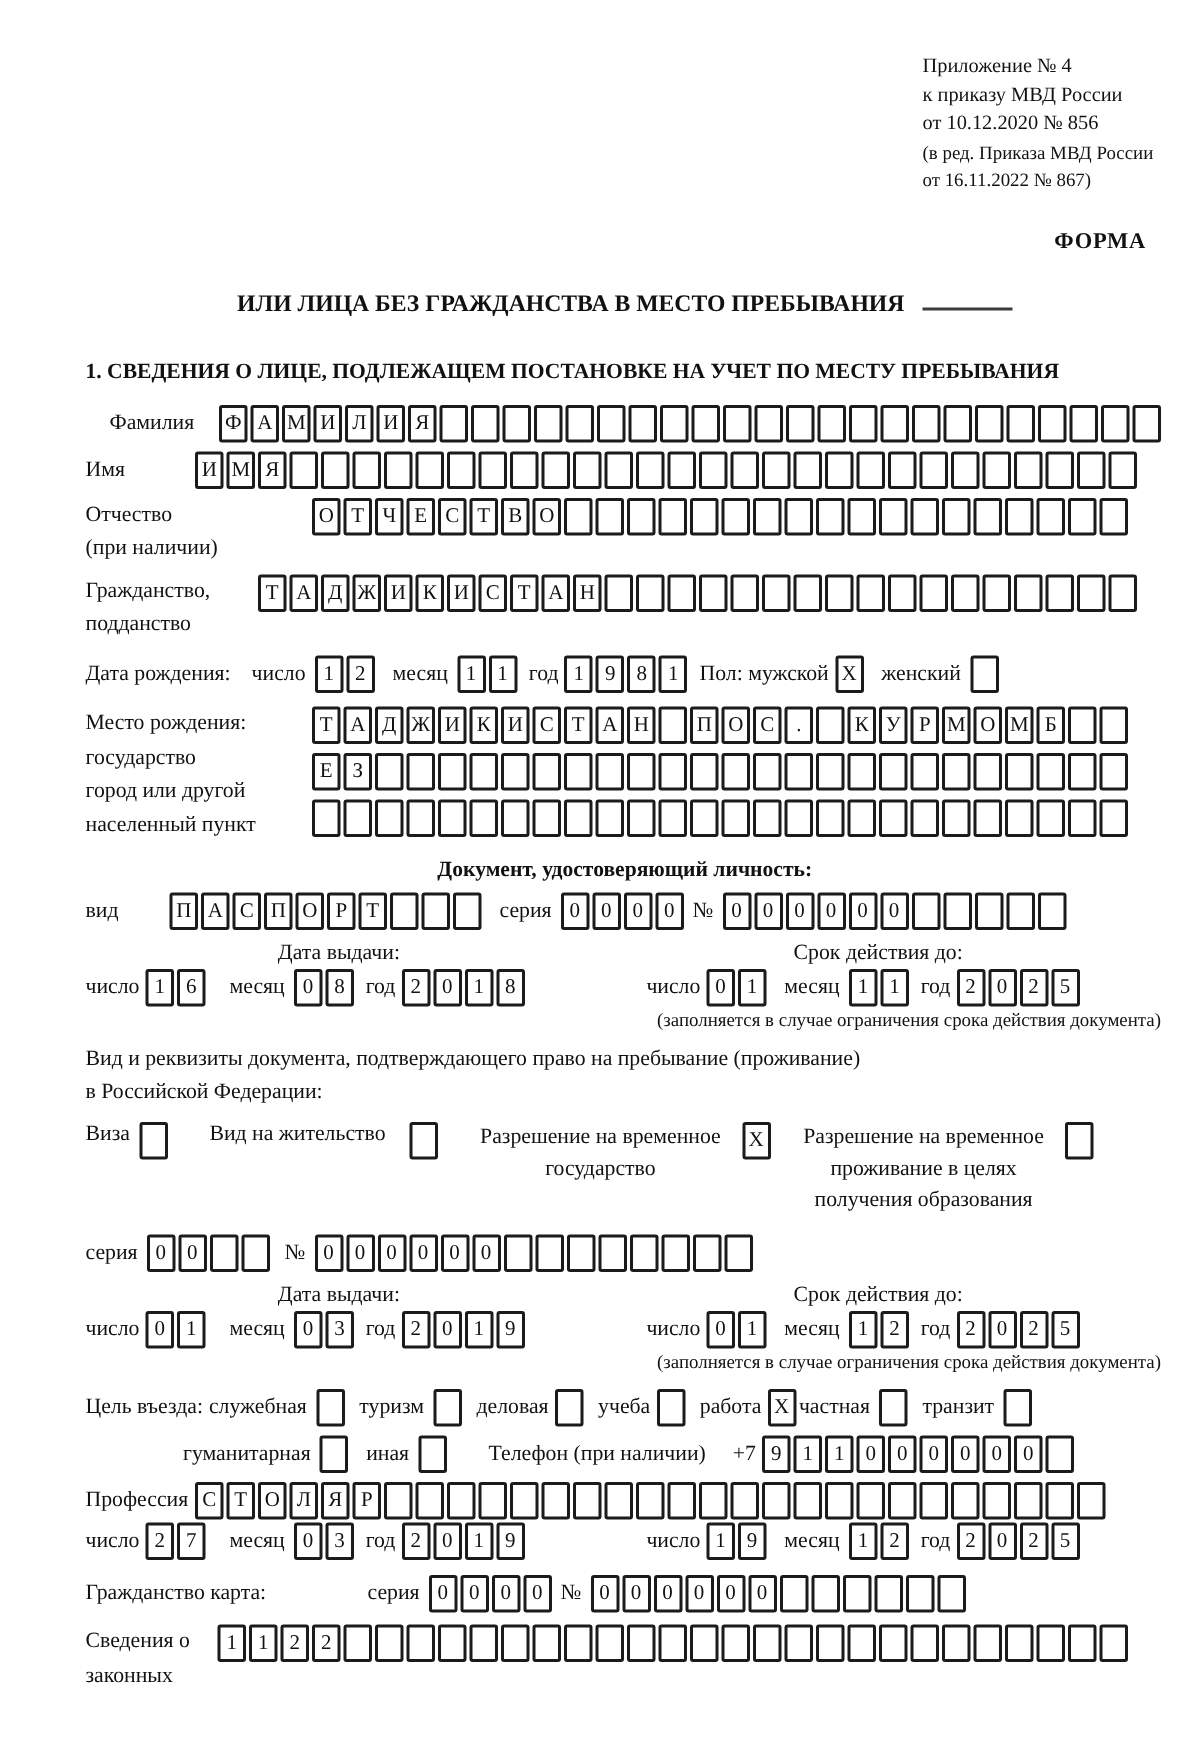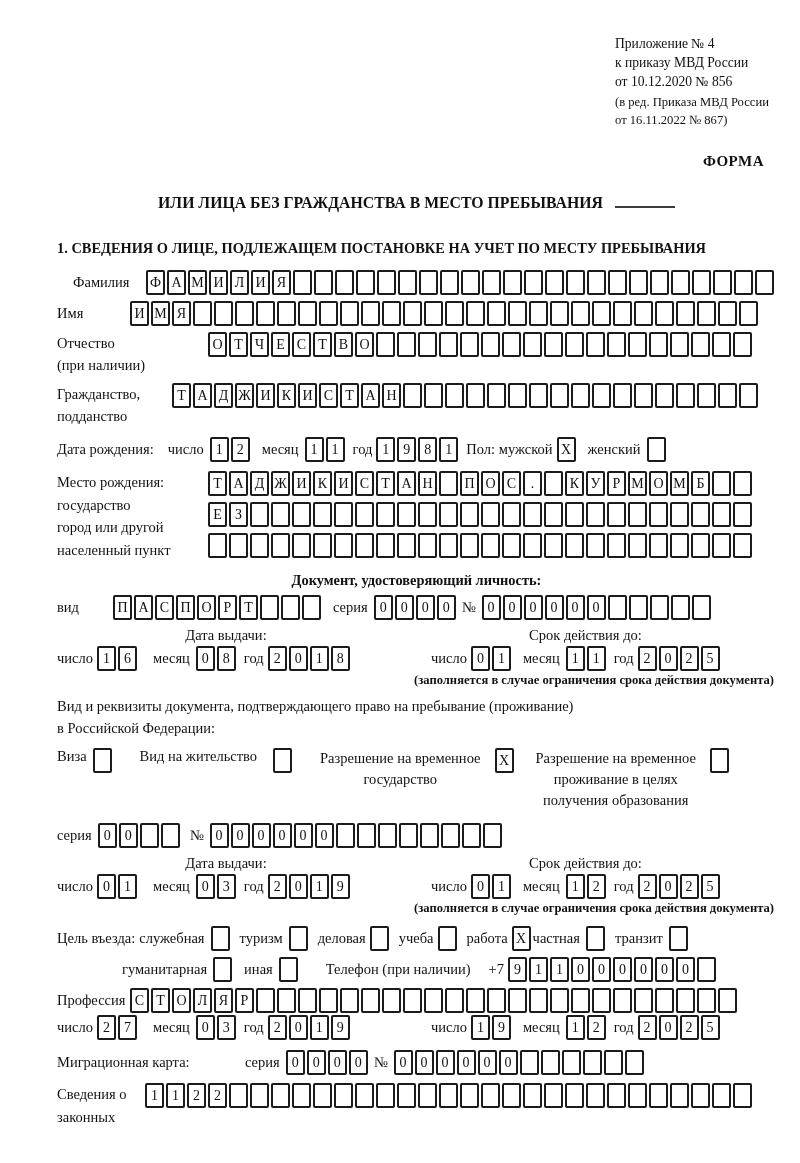--- a/index.html
+++ b/index.html
@@ -44,21 +44,21 @@
   .mr4 { margin-right: 4px; } .mr6 { margin-right: 6px; }
 
   .doc-heading { margin-top: 8px; text-align: center; font-weight: 700; font-size: 14.4px; }
 
   .caption-pair { display: flex; margin-top: 7px; }
   .cap-left { width: 47%; text-align: center; font-size: 14.5px; }
   .cap-right { width: 53%; text-align: center; font-size: 14.5px; }
   .date-pair { display: flex; margin-top: 2px; align-items: center; }
   .date-left { width: 47%; display: flex; align-items: center; }
   .date-right { width: 53%; display: flex; align-items: center; padding-left: 36px; }
-  .note-right { margin-top: 2px; text-align: right; font-size: 12.6px; padding-right: 2px; font-weight: bold; }
+  .note-right { margin-top: 2px; text-align: right; font-size: 12.6px; padding-right: 2px; }
 
   .para { margin-top: 8px; font-size: 14.5px; line-height: 1.5; }
   .opt-row { display: flex; align-items: flex-start; margin-top: 8px; font-size: 14.5px; }
   .center-lines { text-align: center; line-height: 1.45; flex: none; }
 </style>
 </head>
 <body>
 
 <div class="page">
 
@@ -269,21 +269,21 @@
       <span class="dlbl mr4">число</span>
       <span class="cells"><span class="cell">1</span><span class="cell">9</span></span>
       <span class="dlbl ml10 mr6">месяц</span>
       <span class="cells"><span class="cell">1</span><span class="cell">2</span></span>
       <span class="dlbl ml6 mr4">год</span>
       <span class="cells"><span class="cell">2</span><span class="cell">0</span><span class="cell">2</span><span class="cell">5</span></span>
     </div>
   </div>
 
   <div class="row" style="margin-top:10px;">
-    <span class="lbl w148">Миграционная карта:</span>
+    <span class="lbl w148">Гражданство карта:</span>
     <span class="dlbl ml40 mr6">серия</span>
     <span class="cells"><span class="cell">0</span><span class="cell">0</span><span class="cell">0</span><span class="cell">0</span></span>
     <span class="dlbl ml4 mr6">№</span>
     <span class="cells"><span class="cell">0</span><span class="cell">0</span><span class="cell">0</span><span class="cell">0</span><span class="cell">0</span><span class="cell">0</span><span class="cell"></span><span class="cell"></span><span class="cell"></span><span class="cell"></span><span class="cell"></span><span class="cell"></span></span>
   </div>
 
   <div class="row-top" style="margin-top:8px;">
     <div class="lbl-block w70">
       <div>Сведения о</div>
       <div>законных</div>

